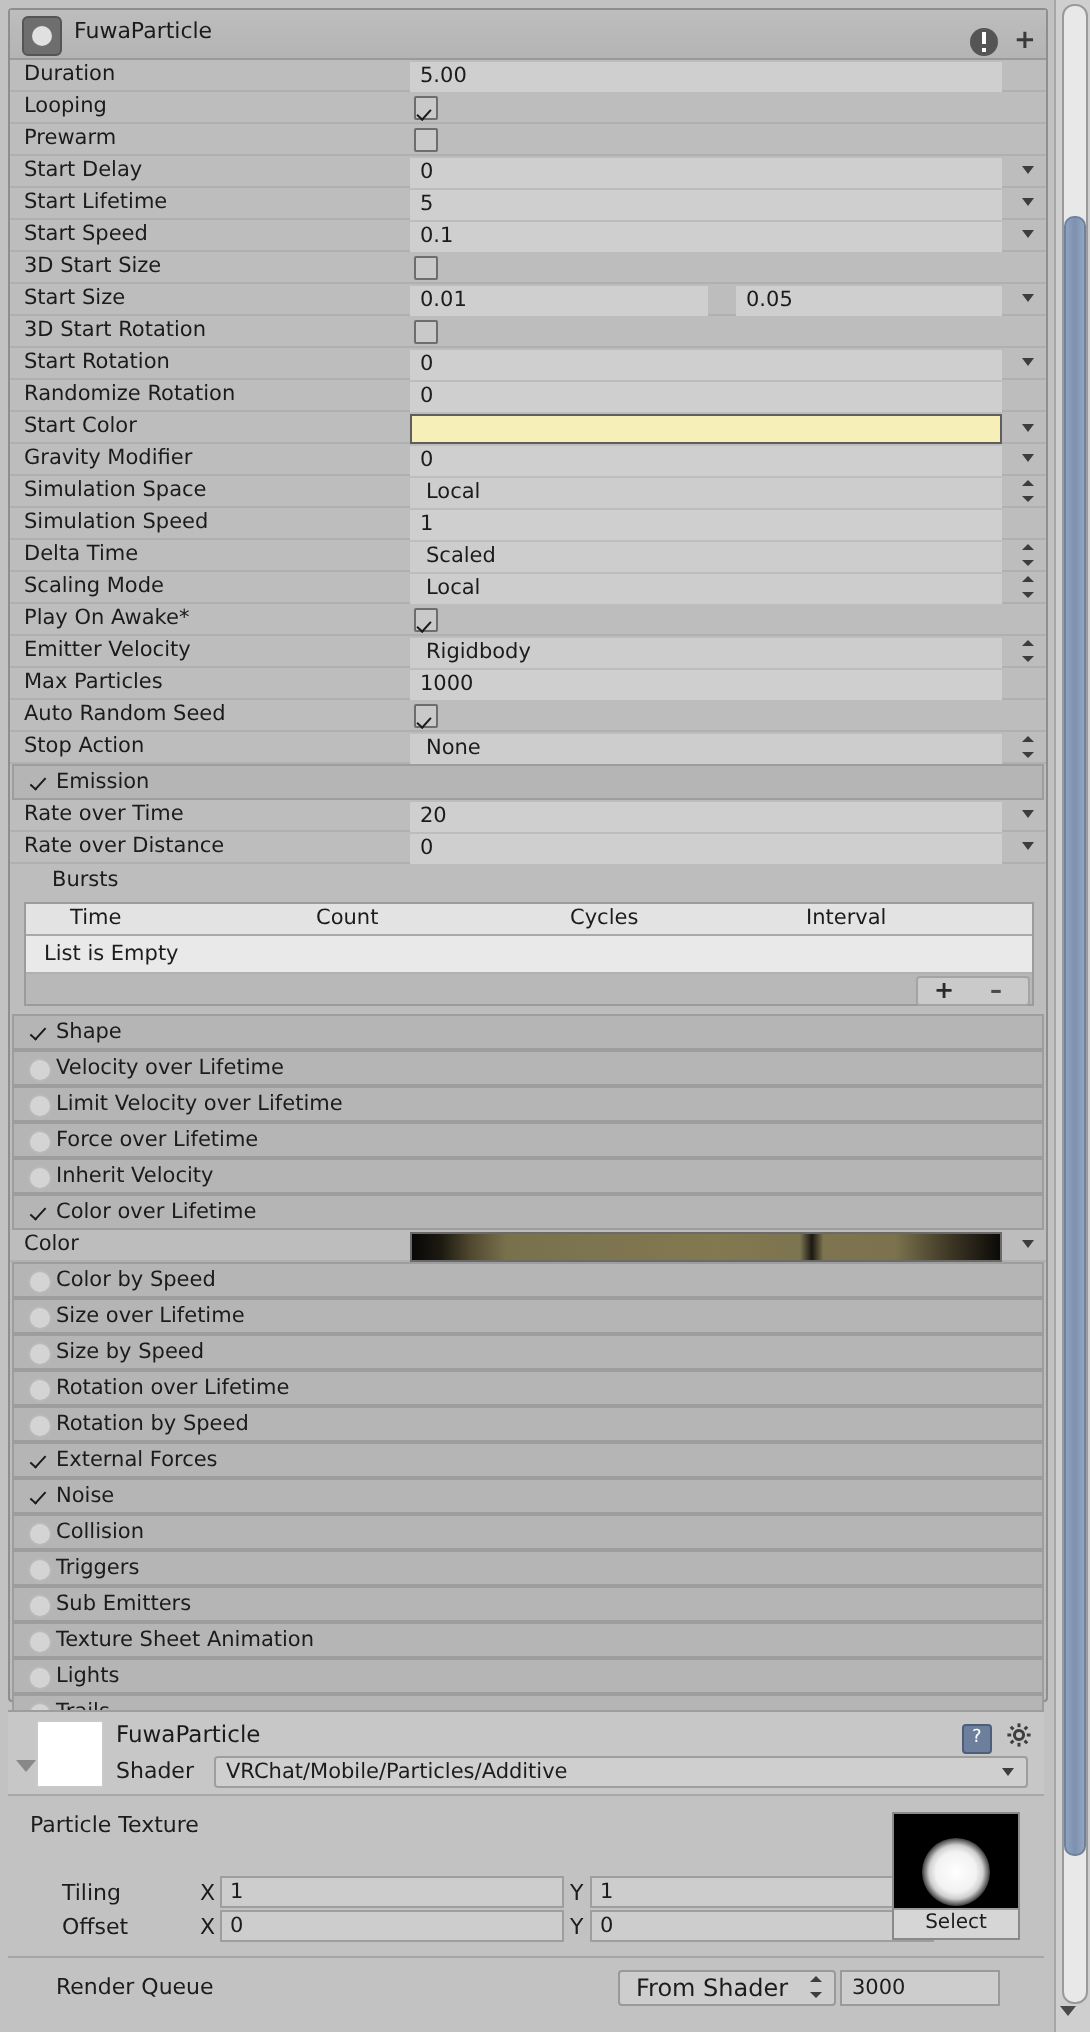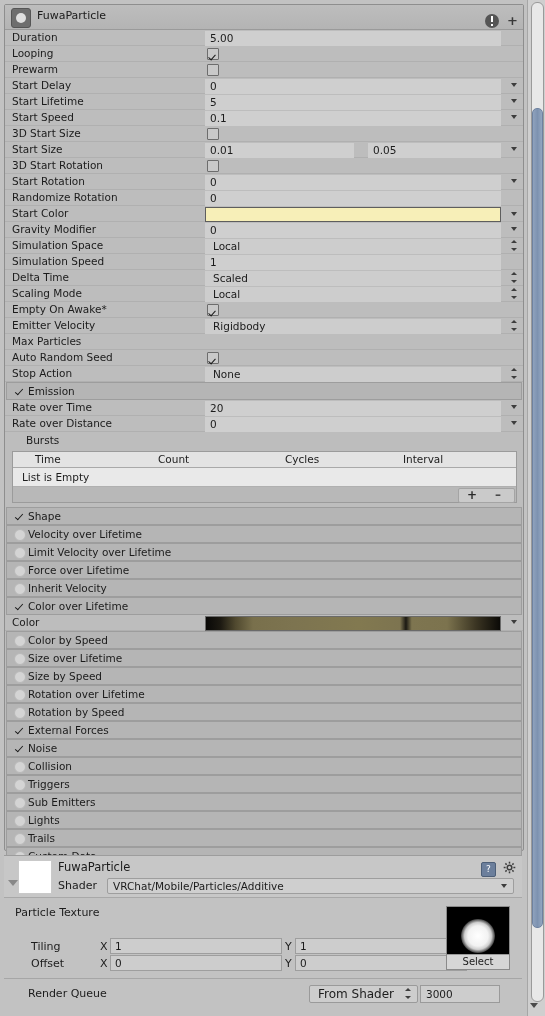--- a/index.html
+++ b/index.html
@@ -226,32 +226,35 @@
           <span class="step"></span>
         </div>
         <div class="row">
           <div class="lbl">Scaling Mode</div>
           <div class="fld enum">
             <span class="v">Local</span>
           </div>
           <span class="step"></span>
         </div>
         <div class="row alt">
-          <div class="lbl">Empty On Awake*</div>
+          <div class="lbl">Play On Awake*</div>
           <div class="chk on"></div>
         </div>
         <div class="row">
           <div class="lbl">Emitter Velocity</div>
           <div class="fld enum">
             <span class="v">Rigidbody</span>
           </div>
           <span class="step"></span>
         </div>
         <div class="row alt">
           <div class="lbl">Max Particles</div>
+          <div class="fld">
+            <span class="v">1000</span>
+          </div>
         </div>
         <div class="row">
           <div class="lbl">Auto Random Seed</div>
           <div class="chk on"></div>
         </div>
         <div class="row alt">
           <div class="lbl">Stop Action</div>
           <div class="fld enum">
             <span class="v">None</span>
           </div>
@@ -363,20 +366,24 @@
           <div class="mchk off"></div>
           <div class="mlbl">Collision</div>
         </div>
         <div class="mod box">
           <div class="mchk off"></div>
           <div class="mlbl">Triggers</div>
         </div>
         <div class="mod box">
           <div class="mchk off"></div>
           <div class="mlbl">Sub Emitters</div>
+        </div>
+        <div class="mod box">
+          <div class="mchk off"></div>
+          <div class="mlbl">Texture Sheet Animation</div>
         </div>
         <div class="mod box">
           <div class="mchk off"></div>
           <div class="mlbl">Lights</div>
         </div>
         <div class="mod box">
           <div class="mchk off"></div>
           <div class="mlbl">Trails</div>
         </div>
         <div class="mod box">

